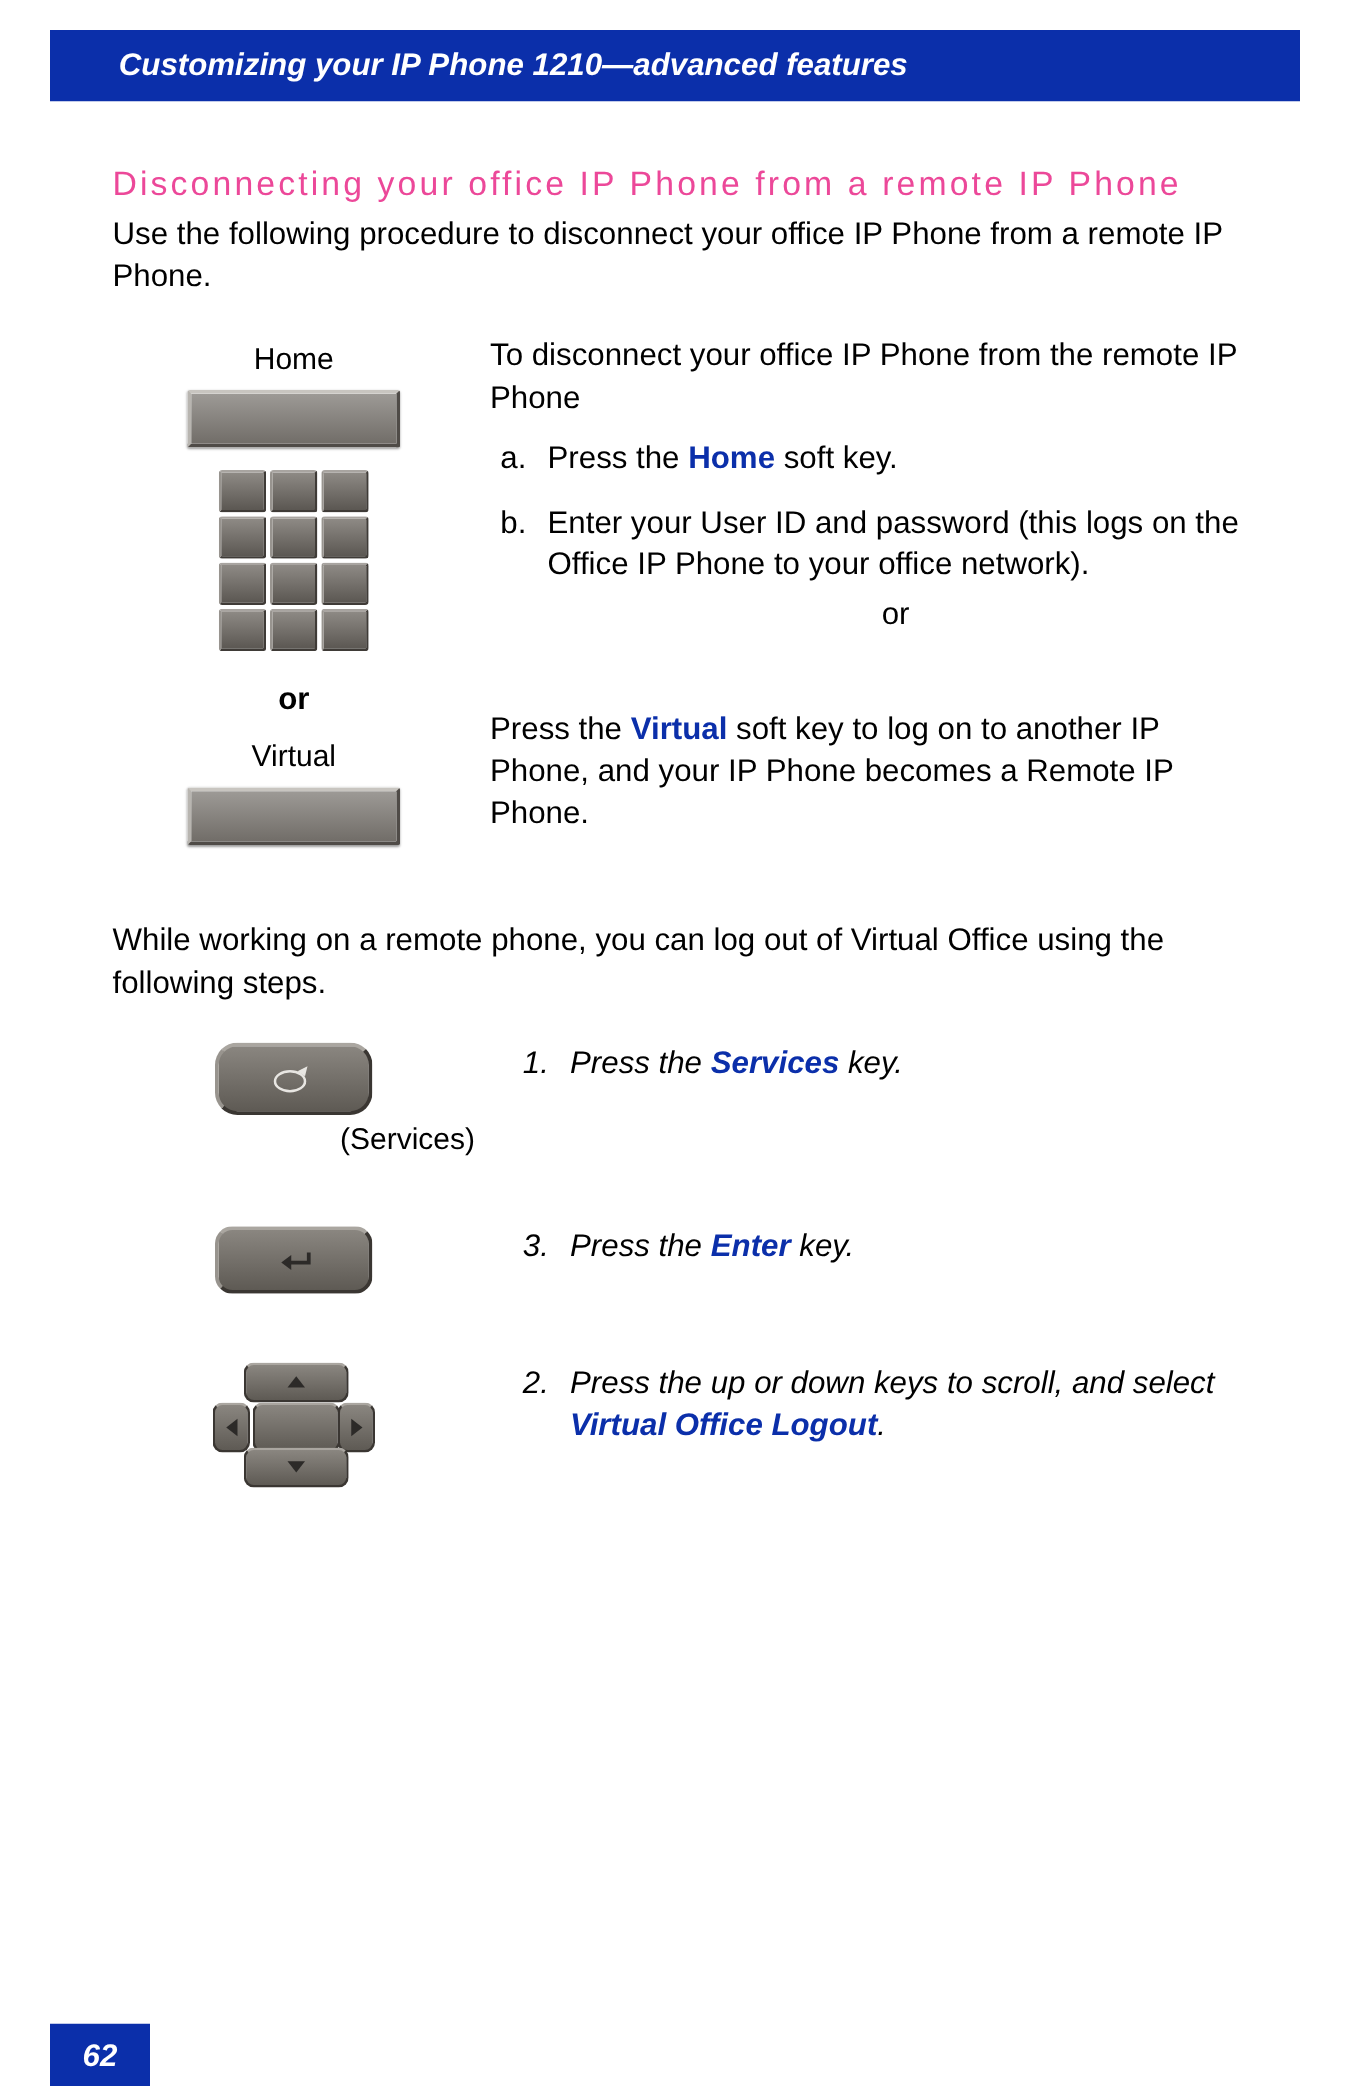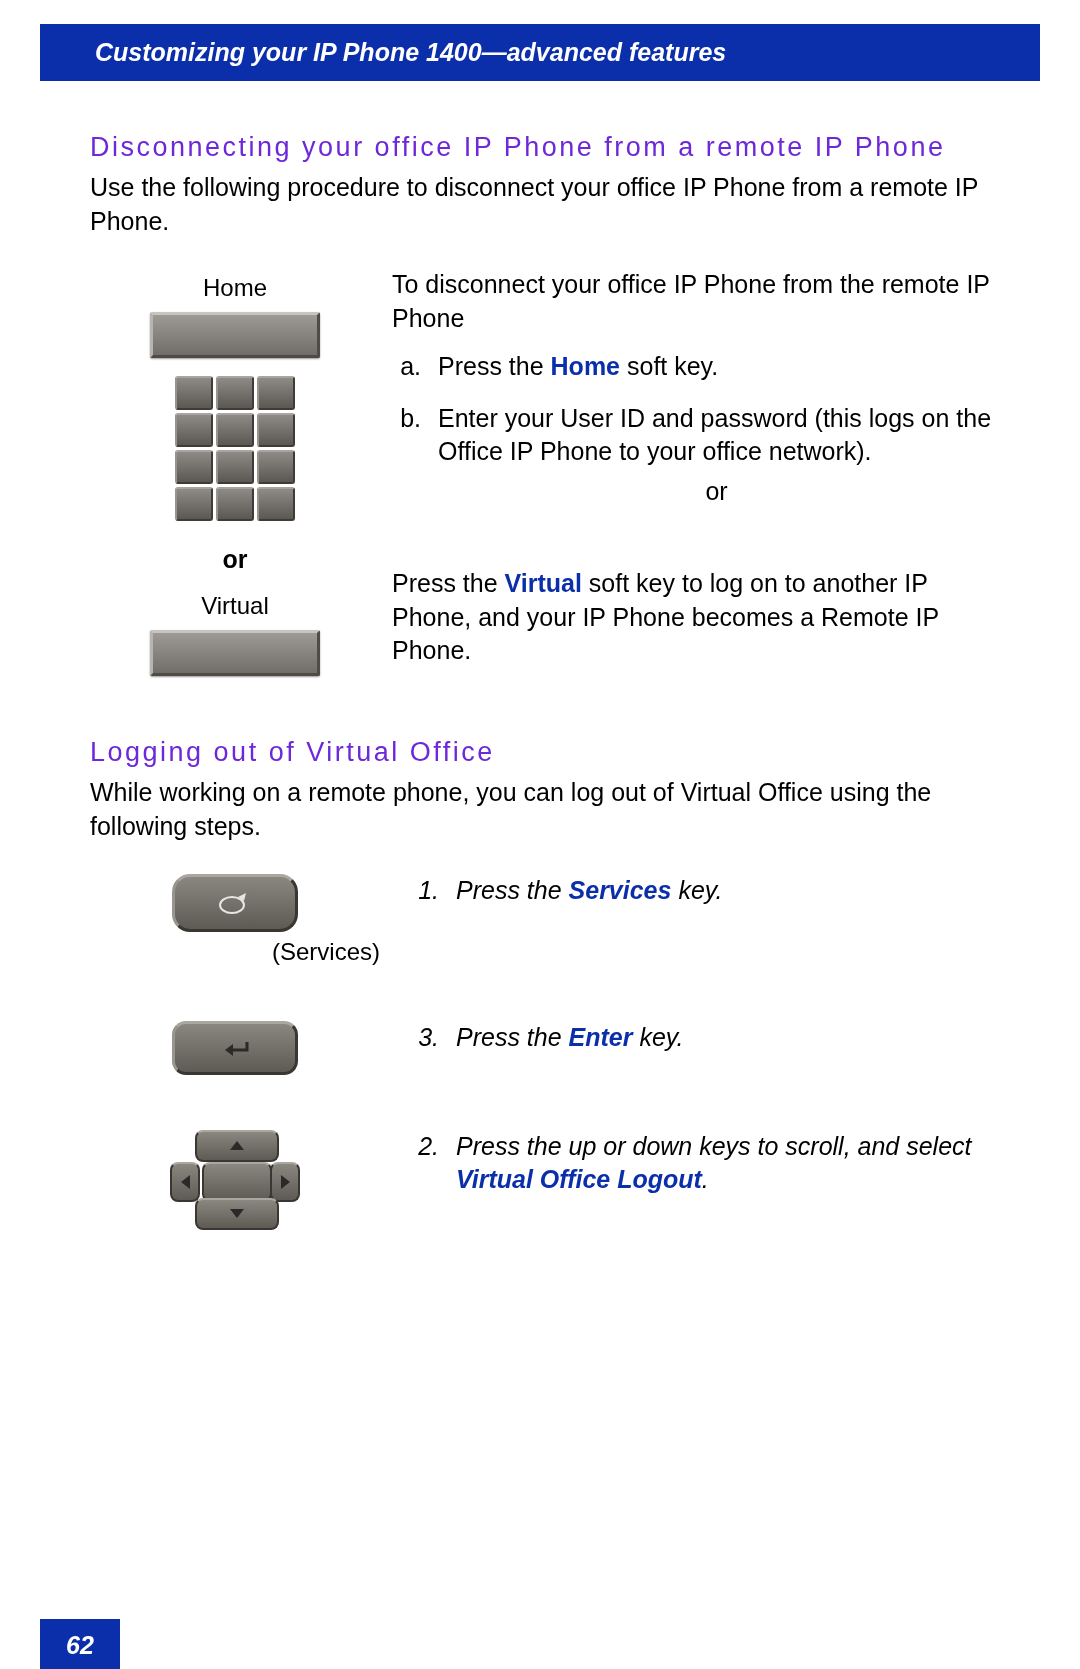--- a/index.html
+++ b/index.html
@@ -29,21 +29,21 @@
   .header-bar span {
     display: block;
     padding-left: 55px;
   }
   .content {
     padding: 50px 85px 0 90px;
   }
   .section-title {
     font-size: 27px;
     letter-spacing: 2.5px;
-    color: #6d28d9;
+    color: #ec4899;
     margin-bottom: 6px;
     line-height: 1.25;
   }
   .body-text {
     font-size: 25px;
     line-height: 1.35;
     margin-bottom: 30px;
   }
   .two-col {
     display: flex;
@@ -229,21 +229,21 @@
     padding: 12px 26px;
   }
   svg{display:block}
 </style>
 </head>
 <body>
 
 <div class="page">
 
   <div class="header-bar">
-    <span>Customizing your IP Phone 1400—advanced features</span>
+    <span>Customizing your IP Phone 1210—advanced features</span>
   </div>
 
   <div class="content">
 
     <div class="section-title">Disconnecting your office IP Phone from a remote IP Phone</div>
     <div class="body-text">Use the following procedure to disconnect your office IP Phone from a remote IP Phone.</div>
 
     <div class="two-col">
       <div class="left-col">
         <div class="key-label">Home</div>
@@ -282,21 +282,20 @@
           </li>
         </ol>
         <div style="height:40px"></div>
         <div>
           <span>Press the </span><span class="blue-bold">Virtual</span><span> soft key to log on to another IP Phone, and your IP Phone becomes a Remote IP Phone.</span>
         </div>
       </div>
     </div>
 
     <div class="sec2">
-      <div class="section-title">Logging out of Virtual Office</div>
       <div class="body-text">While working on a remote phone, you can log out of Virtual Office using the following steps.</div>
 
       <div class="step-row">
         <div class="step-left">
           <div class="services-key">
             <svg width="38" height="28" viewBox="0 0 38 28">
               <ellipse cx="16" cy="16" rx="12" ry="8" fill="none" stroke="#e8e6e2" stroke-width="2"></ellipse>
               <path d="M22 8 L30 4 L28 12 Z" fill="#e8e6e2"></path>
             </svg>
           </div>

